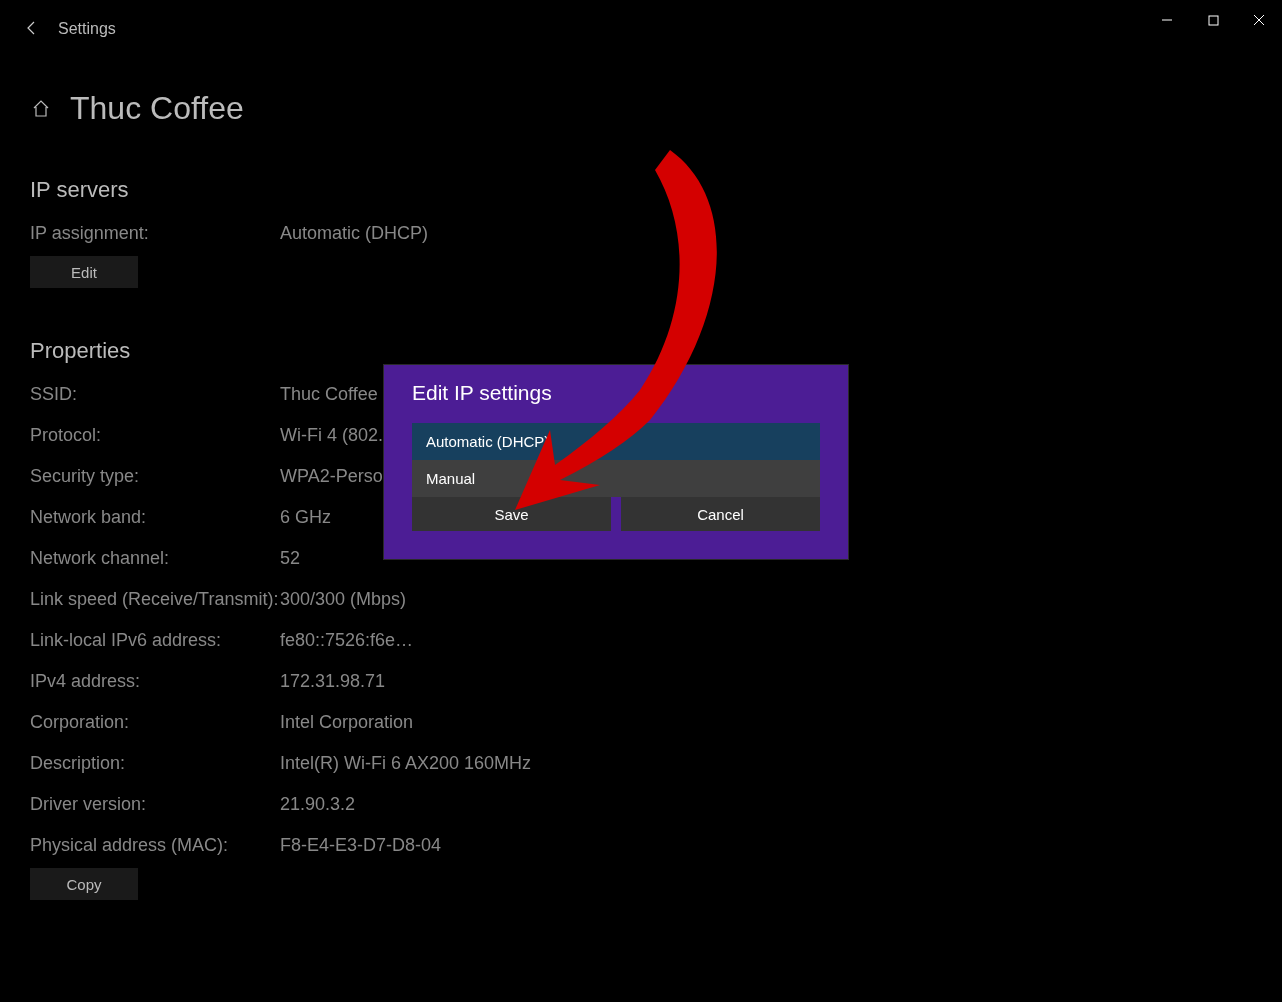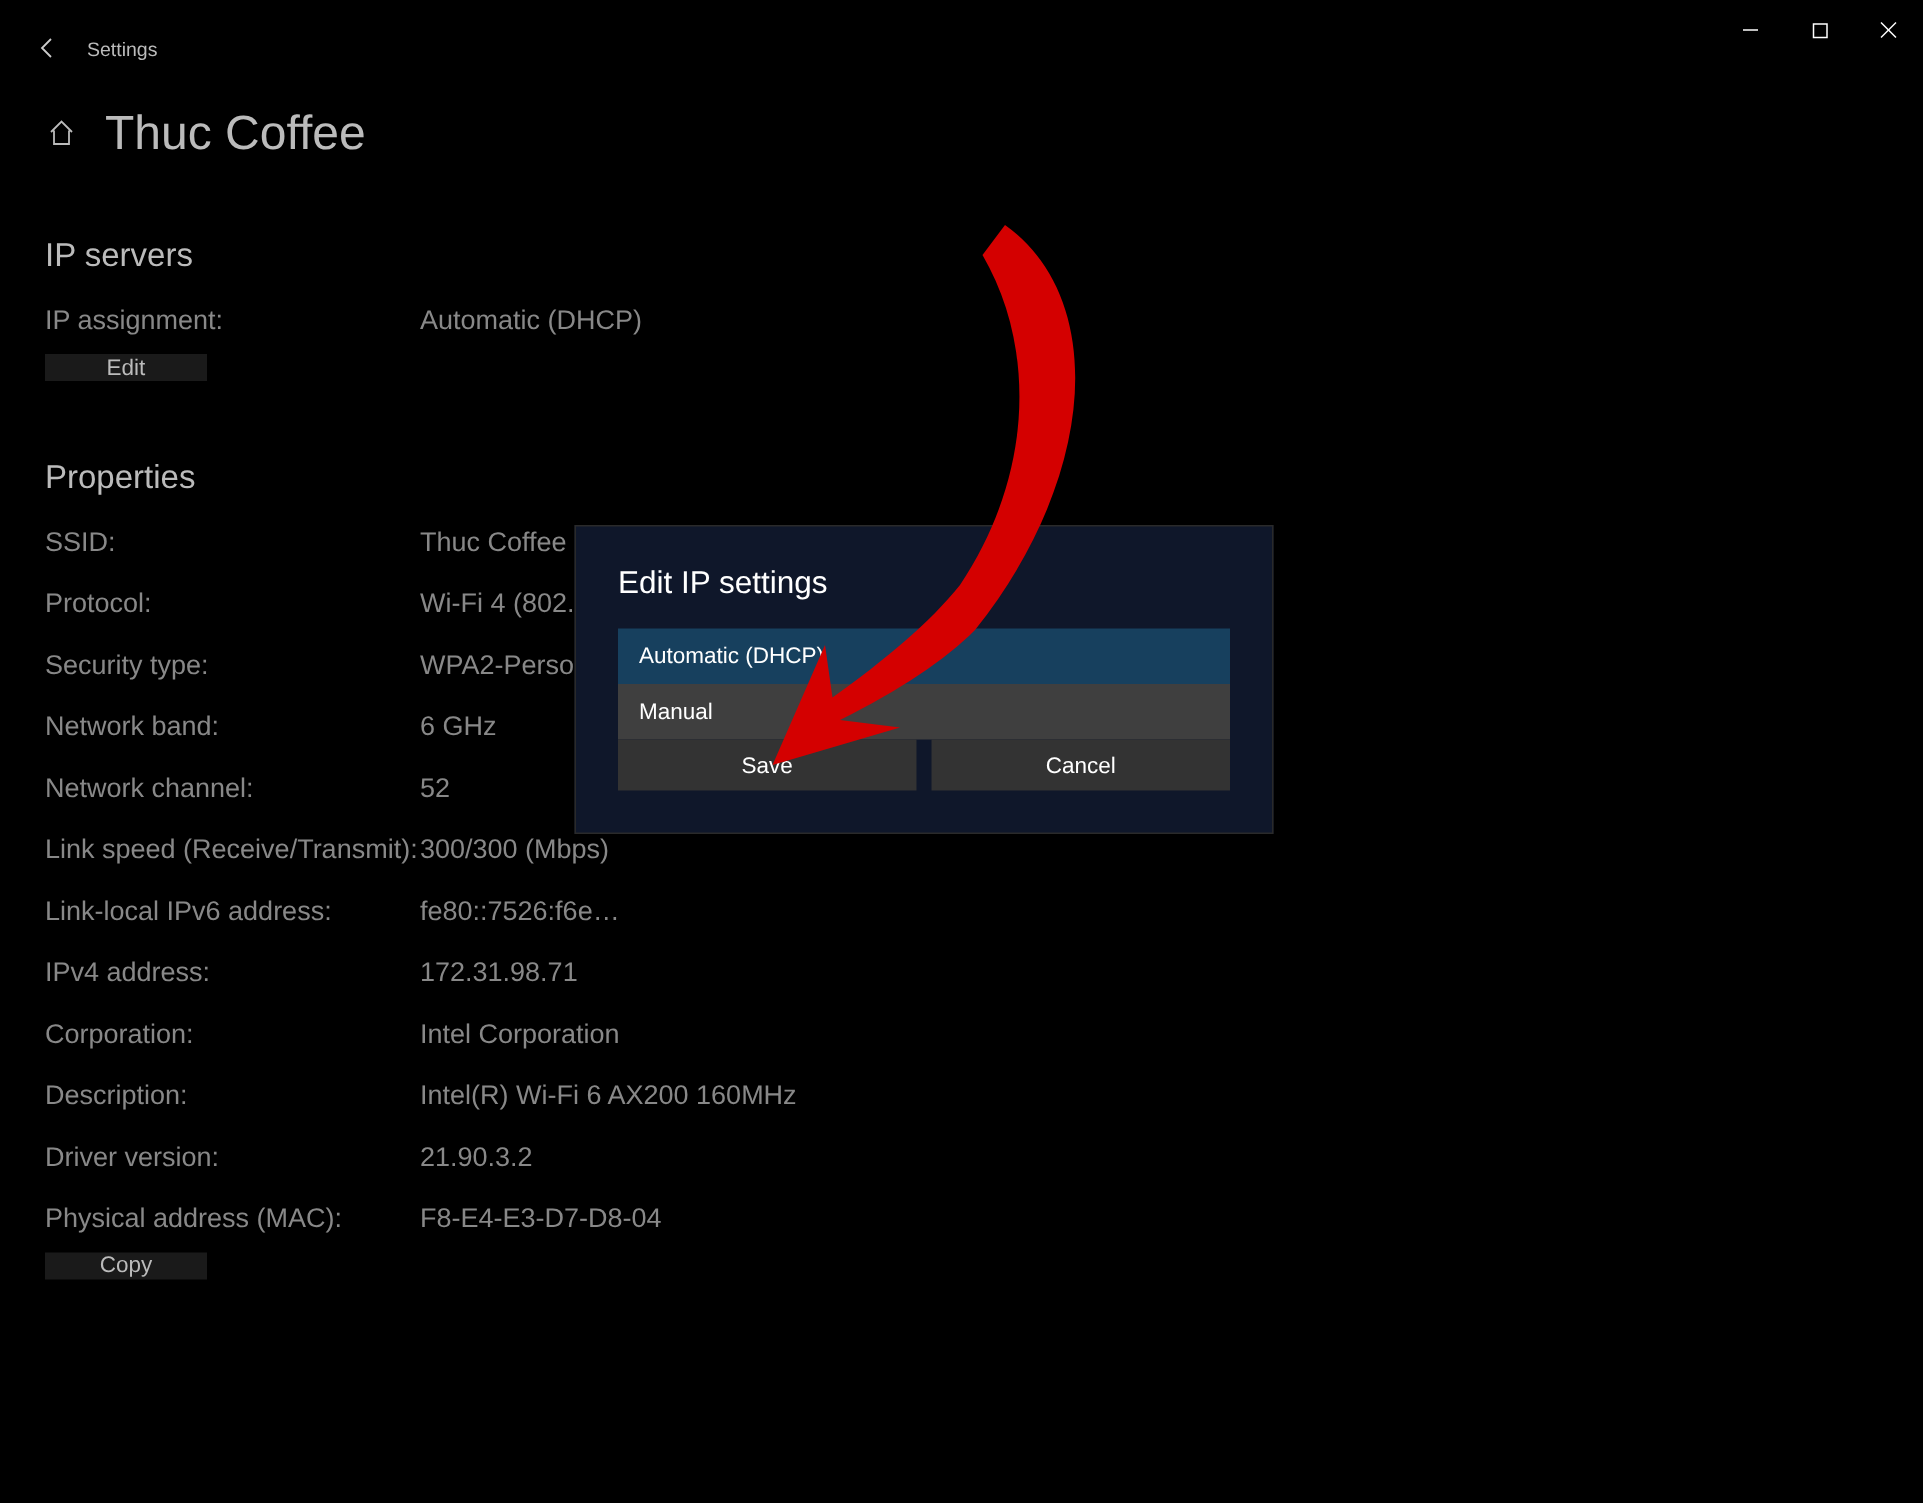--- a/index.html
+++ b/index.html
@@ -10,63 +10,64 @@
       width: 1282px;
       height: 1002px;
       overflow: hidden;
       position: relative;
       font-weight: 300;
     }
     
     .titlebar {
       height: 40px;
       display: flex;
-      align-items: flex-end;
+      align-items: flex-start;
       padding-left: 10px;
       color: #bbb;
-      font-size: 13px;
+      font-size: 16px;
+      margin-top: 20px;
     }
     .titlebar .back { width: 44px; display:flex; align-items:center; justify-content:center; cursor:pointer; }
     .titlebar .title { margin-left: 4px; }
     .win-controls { position: absolute; top: 0; right: 0; display: flex; }
     .win-btn { width: 46px; height: 40px; display:flex; align-items:center; justify-content:center; cursor:pointer; color:#fff; }
     
     .page { padding: 0 30px; color: #aaa; }
     .header { display: flex; align-items: center; gap: 18px; margin-top: 30px; }
     .header h1 { font-size: 32px; font-weight: 300; color: #bbb; }
     .homebtn { width: 22px; height: 22px; display:flex; align-items:center; justify-content:center; color:#bbb; cursor:pointer; }
     h2 { font-size: 22px; font-weight: 300; color: #bbb; margin-top: 50px; }
     .row { display: flex; margin-top: 20px; font-size: 18px; color:#888; }
     .row .label { width: 250px; }
     .row .value { color: #888; }
     .btn {
       background: #1a1a1a;
       color: #bbb;
       border: none;
       width: 108px;
-      height: 18px;
+      height: 32px;
       font-size: 15px;
       cursor: pointer;
       margin-top: 12px;
       font-family: inherit;
       font-weight:300;
     }
     .help { display: flex; align-items:center; gap:14px; margin-top: 50px; }
     .help a { color:#3b78b5; font-size: 15px; text-decoration:none; cursor:pointer; }
     .help-icon { color:#777; }
 
     
     .dialog {
       position: absolute;
       left: 383px;
-      top: 350px;
+      top: 364px;
       width: 466px;
-      background: #0f172a;
+      background: #4c1d95;
       border: 1px solid #2a2a2a;
-      padding: 26px 28px 28px 28px;
+      padding: 16px 28px 28px 28px;
     }
     .dialog h3 { font-size: 21px; font-weight: 400; color:#fff; }
     .dropdown { margin-top: 18px; }
     .dropdown .opt {
       padding: 10px 14px;
       font-size: 15px;
       color:#fff;
       cursor:pointer;
     }
     .dropdown .opt.selected { background:#17405e; }

